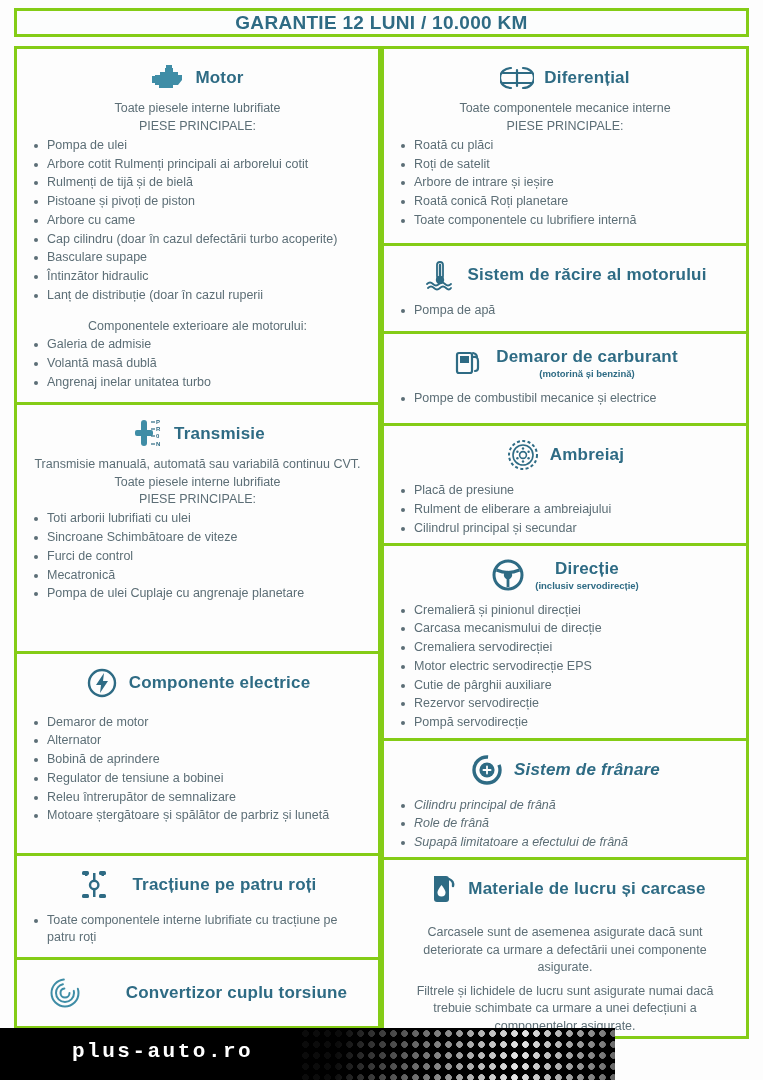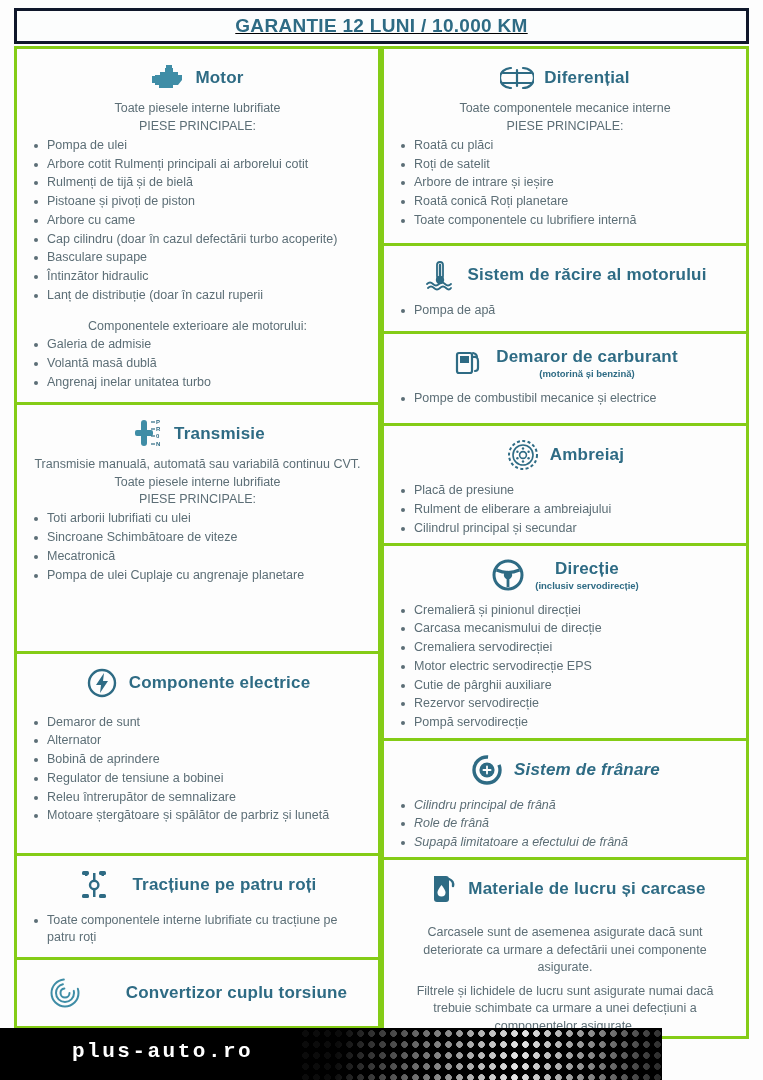--- a/index.html
+++ b/index.html
@@ -9,26 +9,25 @@
     font-family:"Liberation Sans", sans-serif;
     overflow:hidden;
     position:relative;
   }
   .sheet{
     position:absolute;left:0;top:0;width:763px;height:1080px;
     background:#fdfdfd;
   }
   
   .title-band{
-    position:absolute;left:14px;top:8px;width:735px;height:36px;
-    border:3px solid #0f172a;
+    position:absolute;left:14px;top:8px;width:735px;height:29px;
+    border:3px solid #84cc16;
     background:#fcfdfd;
     display:flex;align-items:center;justify-content:center;
     box-sizing:border-box;
-    text-decoration:underline;
   }
   .title-band .t{
     font-size:19px;font-weight:bold;color:#2e6b84;letter-spacing:.3px;
   }
   
   .cols{
     position:absolute;left:14px;top:46px;width:735px;height:990px;
     display:flex;
   }
   .col{
@@ -81,21 +80,21 @@
     content:"";position:absolute;left:7px;top:7px;
     width:4px;height:4px;border-radius:50%;background:#5c6e76;
   }
   .gap{height:10px;}
   .para{
     text-align:center;font-size:12.5px;color:#5c6e76;line-height:1.4;
     margin:6px 4px 0 4px;
   }
   
   .footer{
-    position:absolute;left:0;bottom:0;width:662px;height:52px;
+    position:absolute;left:0;bottom:0;width:615px;height:52px;
     background:#000000;overflow:hidden;
   }
   .footer .brand{
     position:absolute;left:72px;top:12px;
     color:#ffffff;font-size:21px;font-weight:bold;letter-spacing:2.5px;
     font-family:"Liberation Mono", monospace;
   }
   .halftone{
     position:absolute;left:300px;top:-22px;width:420px;height:100px;
     background-image:radial-gradient(#0b0b0b 42%, transparent 44%);
@@ -185,39 +184,40 @@
           <span class="htxt">
             <h2>Transmisie</h2>
           </span>
         </div>
         <div class="center-note">Transmisie manuală, automată sau variabilă continuu CVT.</div>
         <div class="center-note">Toate piesele interne lubrifiate</div>
         <div class="center-note">PIESE PRINCIPALE:</div>
         <ul class="items">
           <li>Toti arborii lubrifiati cu ulei</li>
           <li>Sincroane Schimbătoare de viteze</li>
+          <li>Furci de control</li>
           <li>Mecatronică</li>
           <li>Pompa de ulei Cuplaje cu angrenaje planetare</li>
         </ul>
       </div>
 
       <div class="card" style="min-height:205px;">
         <div class="card-head">
           <span class="ic">
             <svg width="32" height="32" viewBox="0 0 32 32">
               <circle cx="16" cy="16" r="13" fill="none" stroke="#2e6b84" stroke-width="2.4"></circle>
               <path d="M18 6 L10 18 L15 18 L14 26 L22 14 L17 14 Z" fill="#2e6b84"></path>
             </svg>
           </span>
           <span class="htxt">
             <h2>Componente electrice</h2>
           </span>
         </div>
         <ul class="items" style="margin-top:10px;">
-          <li>Demaror de sunt</li>
+          <li>Demaror de motor</li>
           <li>Alternator</li>
           <li>Bobină de aprindere</li>
           <li>Regulator de tensiune a bobinei</li>
           <li>Releu întrerupător de semnalizare</li>
           <li>Motoare ștergătoare și spălător de parbriz și lunetă</li>
         </ul>
       </div>
 
       <div class="card" style="min-height:102px;">
         <div class="card-head" style="gap:20px;">

